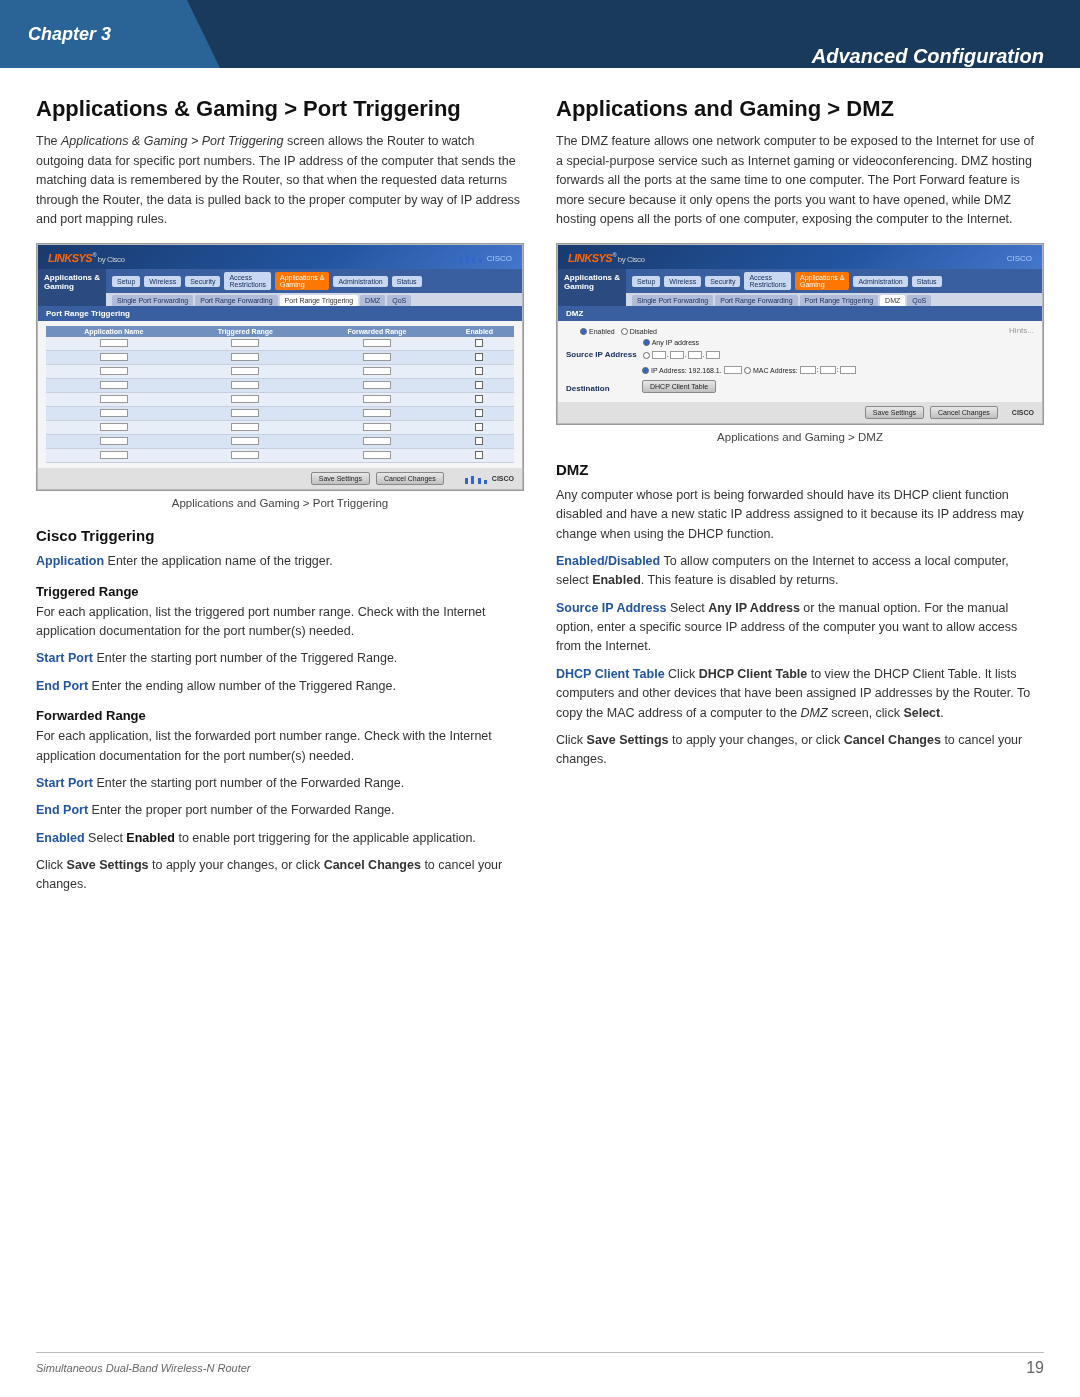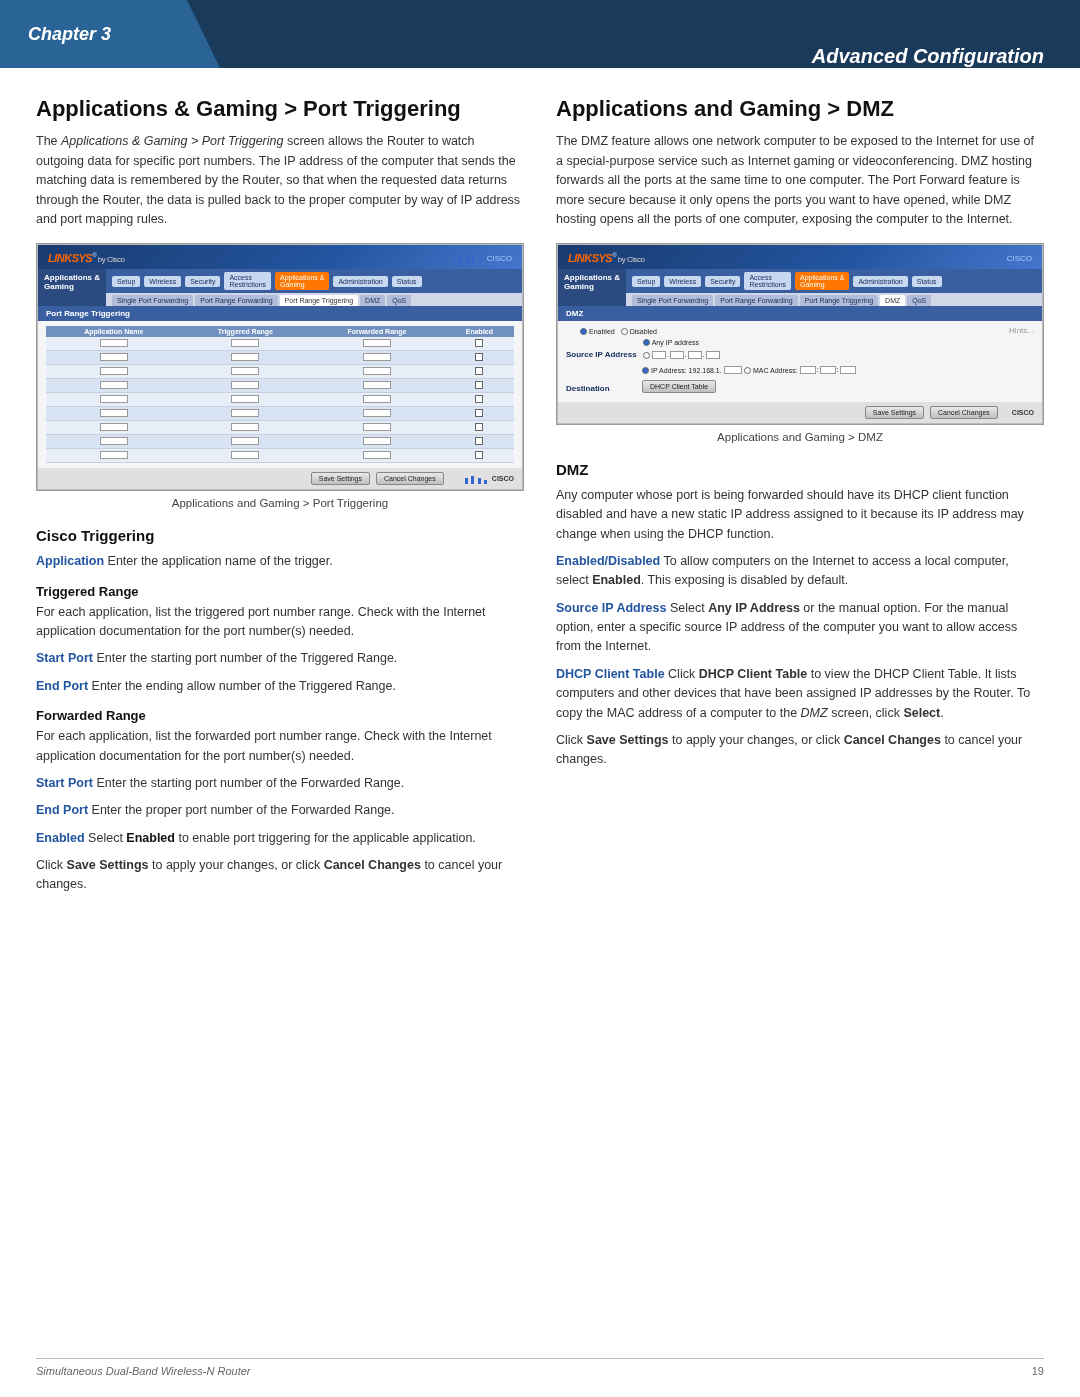--- a/index.html
+++ b/index.html
@@ -312,21 +312,21 @@
       align-items: center;
       border-top: 1px solid #bbb;
       padding-top: 6px;
     }
     .footer-text {
       font-size: 11px;
       color: #666;
       font-style: italic;
     }
     .footer-page {
-      font-size: 11px;
+      font-size: 16px;
       color: #666;
     }
 
     .cisco-logo-mock {
       text-align: right;
       font-size: 9px;
     }
     .cisco-bars {
       display: inline-block;
       margin-right: 2px;
@@ -653,21 +653,21 @@
       </div>
     </div>
     <p class="screenshot-caption">Applications and Gaming &gt; DMZ</p>
 
     <h3 class="sub-section-title">DMZ</h3>
 
     <p class="term-block">Any computer whose port is being forwarded should have its DHCP client function disabled and have a new static IP address assigned to it because its IP address may change when using the DHCP function.</p>
 
     <div class="term-block">
       <span class="term-label">Enabled/Disabled</span>
-      <span> To allow computers on the Internet to access a local computer, select </span><strong>Enabled</strong><span>. This exposing is disabled by default.</span>
+      <span> To allow computers on the Internet to access a local computer, select </span><strong>Enabled</strong><span>. This feature is disabled by returns.</span>
     </div>
 
     <div class="term-block">
       <span class="term-label">Source IP Address</span>
       <span> Select </span><strong>Any IP Address</strong><span> or the manual option. For the manual option, enter a specific source IP address of the computer you want to allow access from the Internet.</span>
     </div>
 
 
     <div class="term-block">
       <span class="term-label">DHCP Client Table</span>

